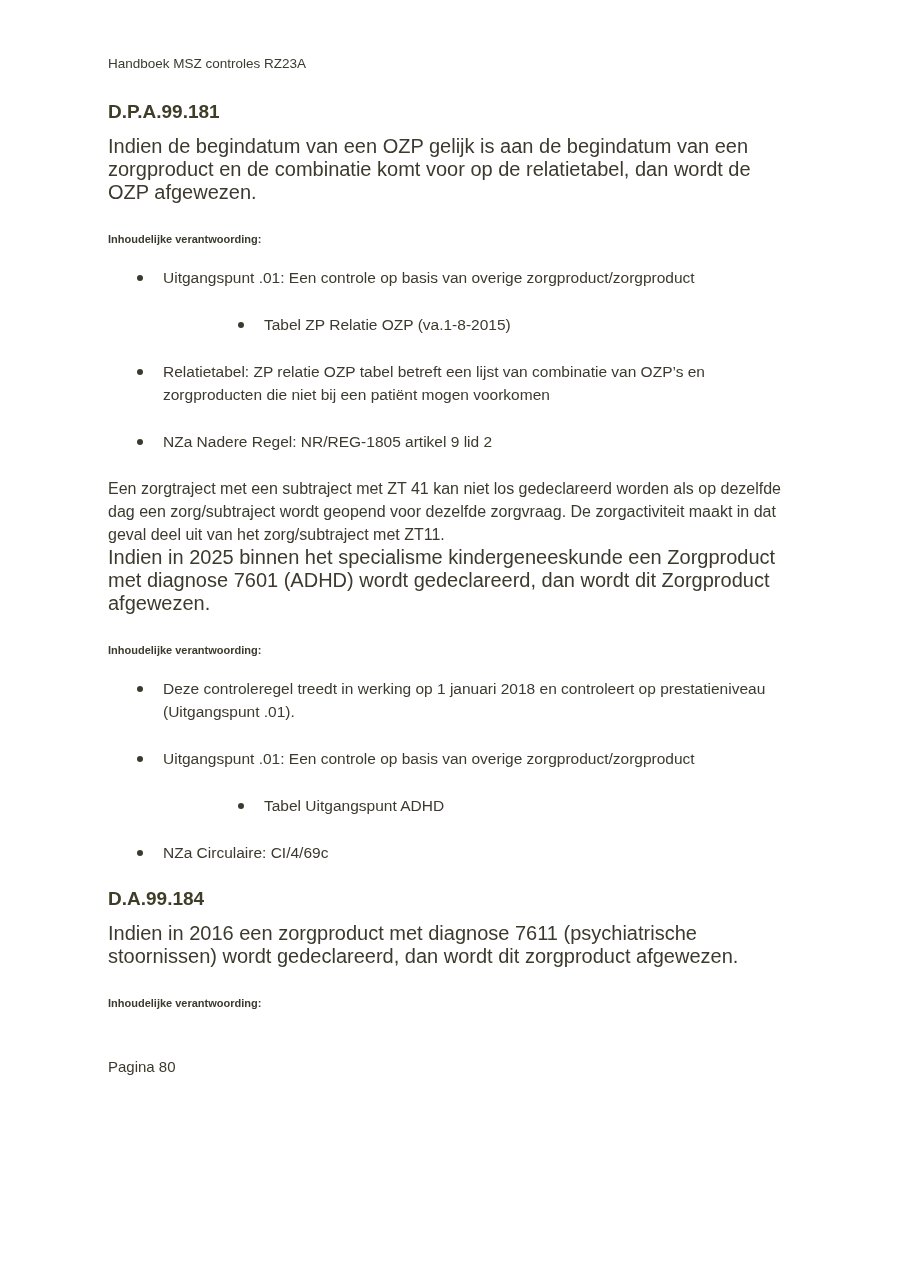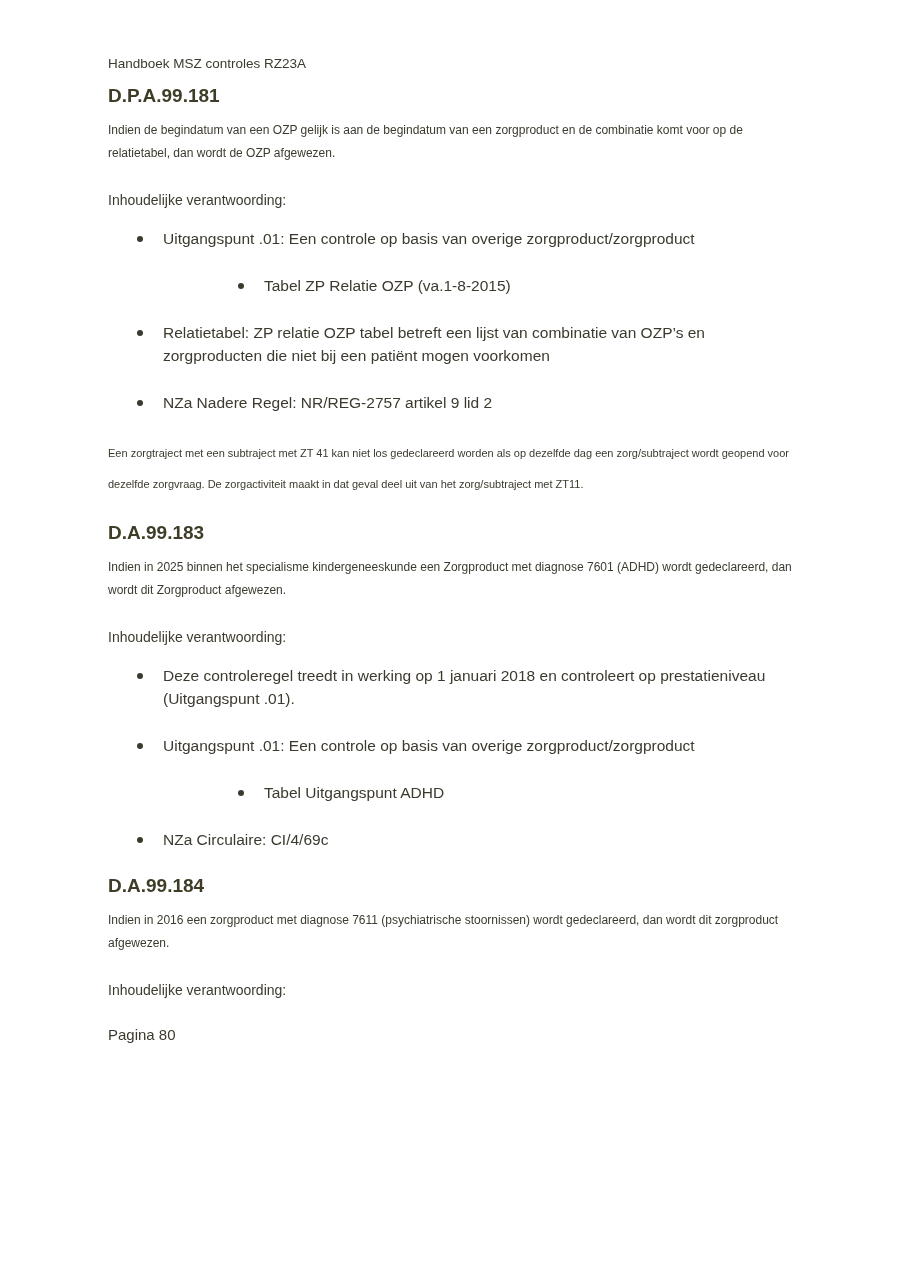--- a/index.html
+++ b/index.html
@@ -27,32 +27,33 @@
     margin: 0 0 0 0;
   }
   .section-heading {
     font-size: 19px;
     line-height: 22px;
     font-weight: bold;
     color: #3f3d27;
     margin: 22px 0 12px 0;
   }
   .section-heading.first {
-    margin-top: 13px;
+    margin-top: 29px;
   }
   .para {
-    font-size: 12px;
+    font-size: 20px;
     line-height: 23px;
     margin: 0 0 24px 0;
     max-width: 690px;
   }
   .label {
-    font-size: 14px;
+    font-size: 11px;
     line-height: 23px;
     margin: 16px 0 15px 0;
+    font-weight: bold;
   }
   .bullet {
     display: flex;
     align-items: flex-start;
     margin: 0 0 24px 0;
     font-size: 15.5px;
     line-height: 23px;
     max-width: 690px;
   }
   .bullet.l1 { padding-left: 29px; }
@@ -60,29 +61,29 @@
   .dot {
     flex: 0 0 auto;
     width: 6px;
     height: 6px;
     border-radius: 50%;
     background: #3c3a2e;
     margin-top: 9px;
     margin-right: 20px;
   }
   .note {
-    font-size: 11px;
-    line-height: 31px;
+    font-size: 16px;
+    line-height: 23px;
     margin: 0 0 0 0;
     max-width: 700px;
   }
   .doc-footer {
     font-size: 15px;
     line-height: 20px;
-    margin-top: 23px;
+    margin-top: 42px;
   }
 </style>
 </head>
 <body>
 
 <div class="page">
 
   <p class="doc-header">Handboek MSZ controles RZ23A</p>
 
   <h1 class="section-heading first">D.P.A.99.181</h1>
@@ -96,26 +97,25 @@
   <div class="bullet l2">
     <span class="dot"></span>
     <span>Tabel ZP Relatie OZP (va.1-8-2015)</span>
   </div>
   <div class="bullet l1">
     <span class="dot"></span>
     <span>Relatietabel: ZP relatie OZP tabel betreft een lijst van combinatie van OZP’s en zorgproducten die niet bij een patiënt mogen voorkomen</span>
   </div>
   <div class="bullet l1">
     <span class="dot"></span>
-    <span>NZa Nadere Regel: NR/REG-2757 artikel 9 lid 2</span>
+    <span>NZa Nadere Regel: NR/REG-1805 artikel 9 lid 2</span>
   </div>
 
   <p class="note">Een zorgtraject met een subtraject met ZT 41 kan niet los gedeclareerd worden als op dezelfde dag een zorg/subtraject wordt geopend voor dezelfde zorgvraag. De zorgactiviteit maakt in dat geval deel uit van het zorg/subtraject met ZT11.</p>
 
-  <h1 class="section-heading">D.A.99.183</h1>
   <p class="para">Indien in 2025 binnen het specialisme kindergeneeskunde een Zorgproduct met diagnose 7601 (ADHD) wordt gedeclareerd, dan wordt dit Zorgproduct afgewezen.</p>
   <p class="label">Inhoudelijke verantwoording:</p>
 
   <div class="bullet l1">
     <span class="dot"></span>
     <span>Deze controleregel treedt in werking op 1 januari 2018 en controleert op prestatieniveau (Uitgangspunt .01).</span>
   </div>
   <div class="bullet l1">
     <span class="dot"></span>
     <span>Uitgangspunt .01: Een controle op basis van overige zorgproduct/zorgproduct</span>

